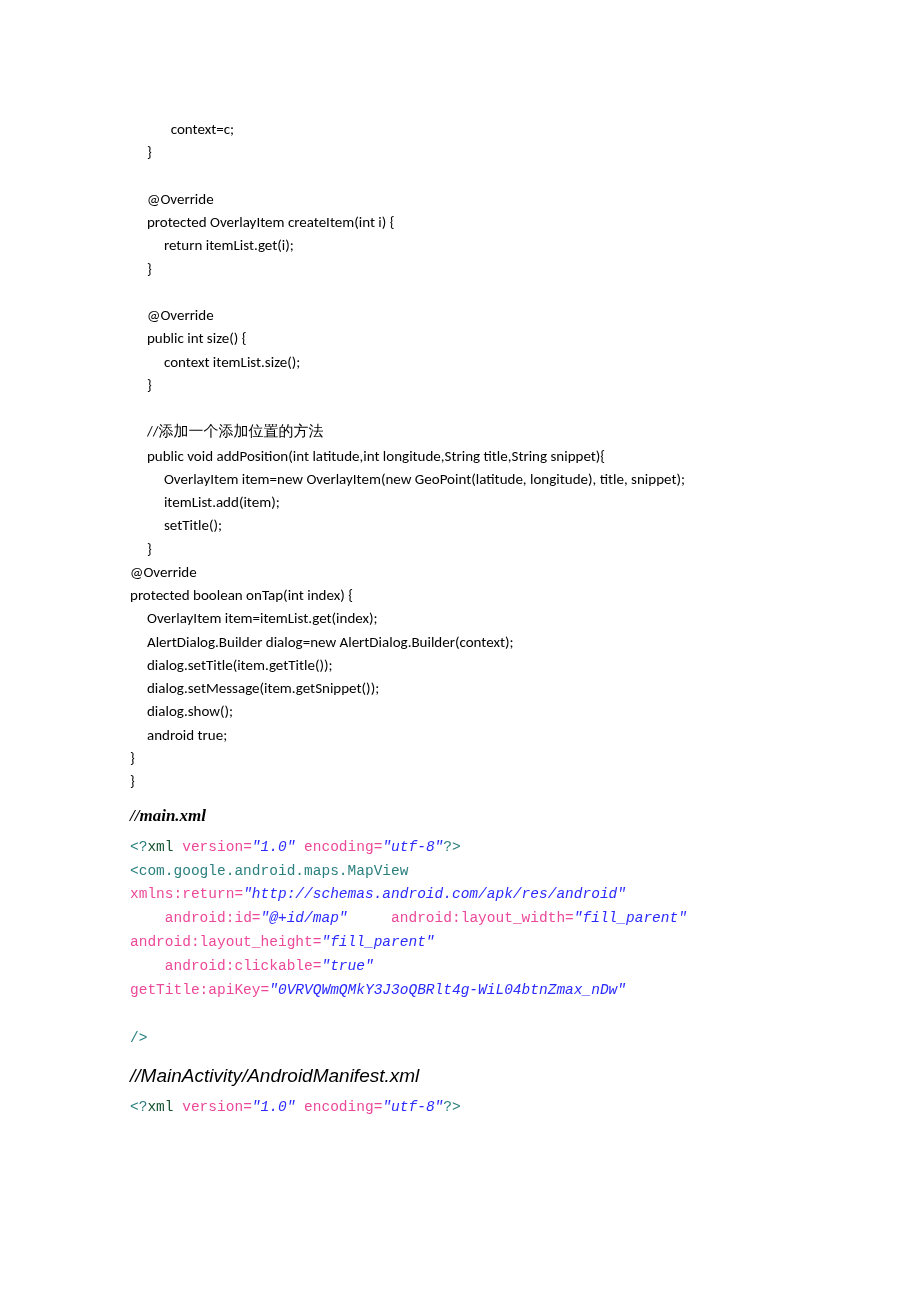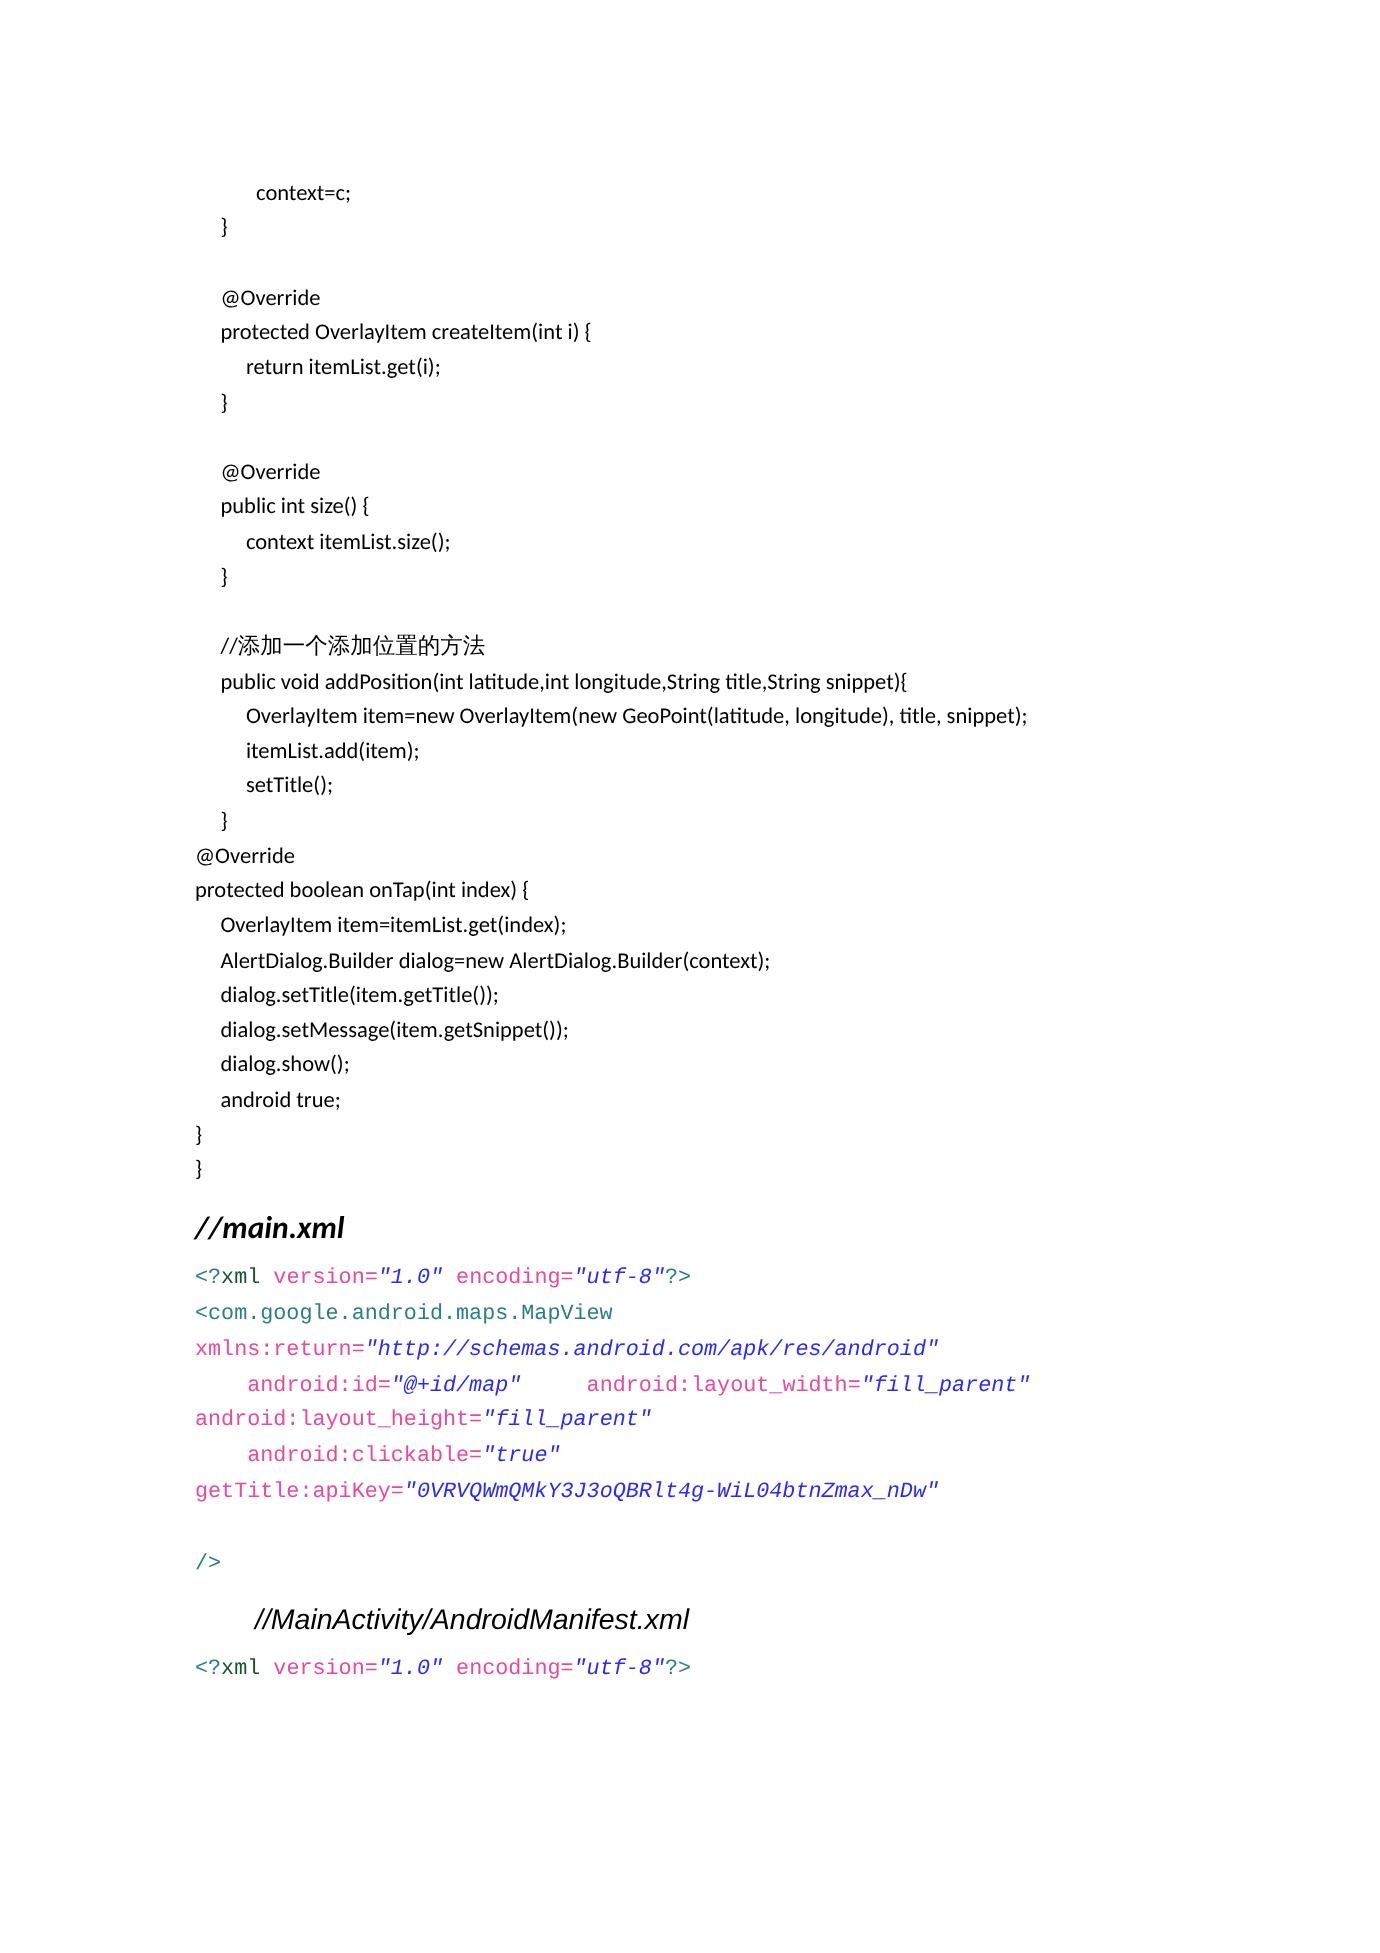--- a/index.html
+++ b/index.html
@@ -14,31 +14,31 @@
     box-sizing: border-box;
   }
   .java-code {
     font-family: Calibri, Arial, sans-serif;
     white-space: pre-wrap;
     font-size: 15px;
   }
   .heading {
     font-weight: bold;
     font-style: italic;
-    font-size: 21px;
+    font-size: 17px;
     margin-top: 10px;
     margin-bottom: 6px;
+    font-family: Liberation Serif, serif;
   }
   .heading2 {
     font-style: italic;
     font-size: 19px;
     margin-top: 10px;
     margin-bottom: 6px;
     font-family: Arial, sans-serif;
-    margin-left: 40px;
   }
   .xml-code {
     font-family: "Courier New", monospace;
     font-size: 14.5px;
     line-height: 1.65;
     white-space: pre-wrap;
   }
   .tag { color: #2a7f7f; }
   .attr { color: #ec4899; }
   .str { color: #2a2aff; font-style: italic; }

